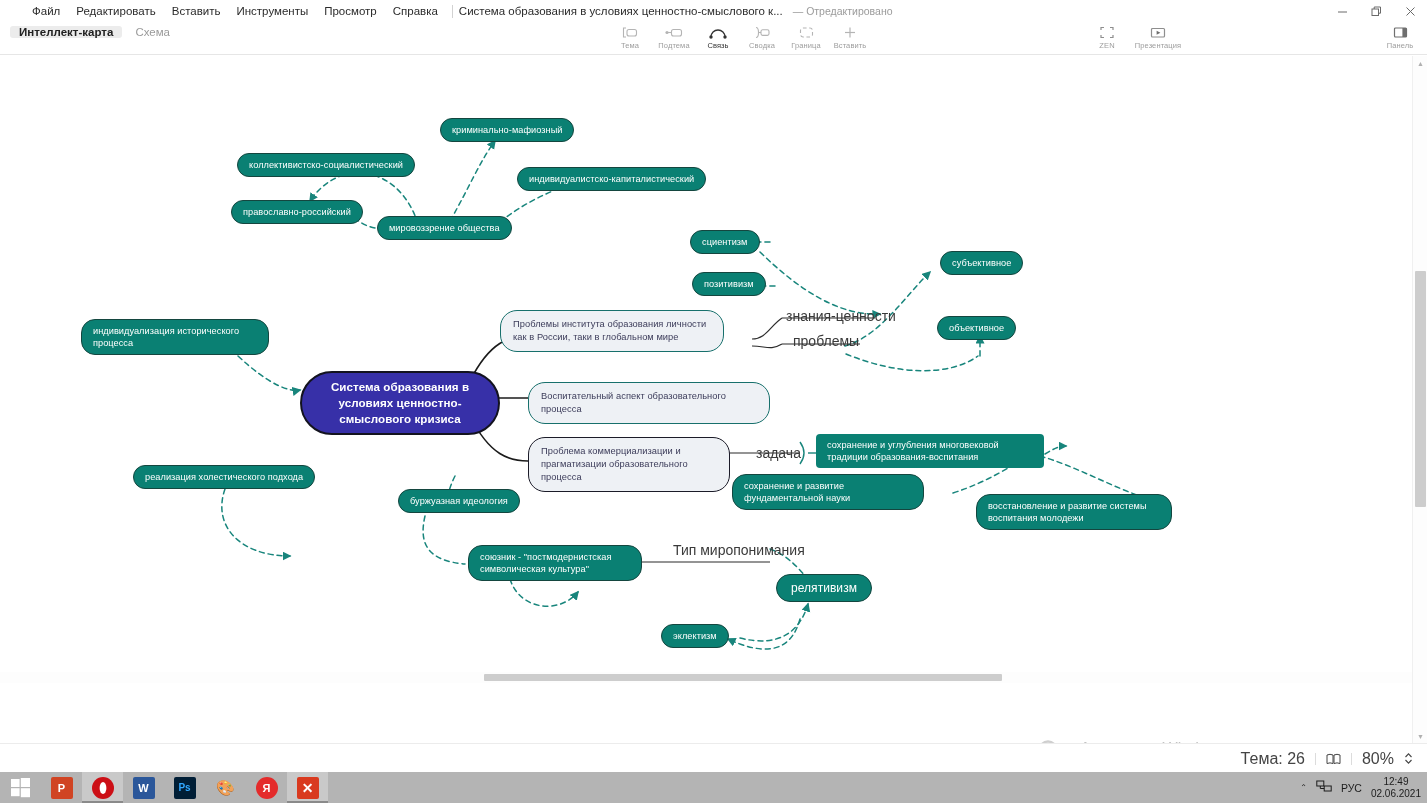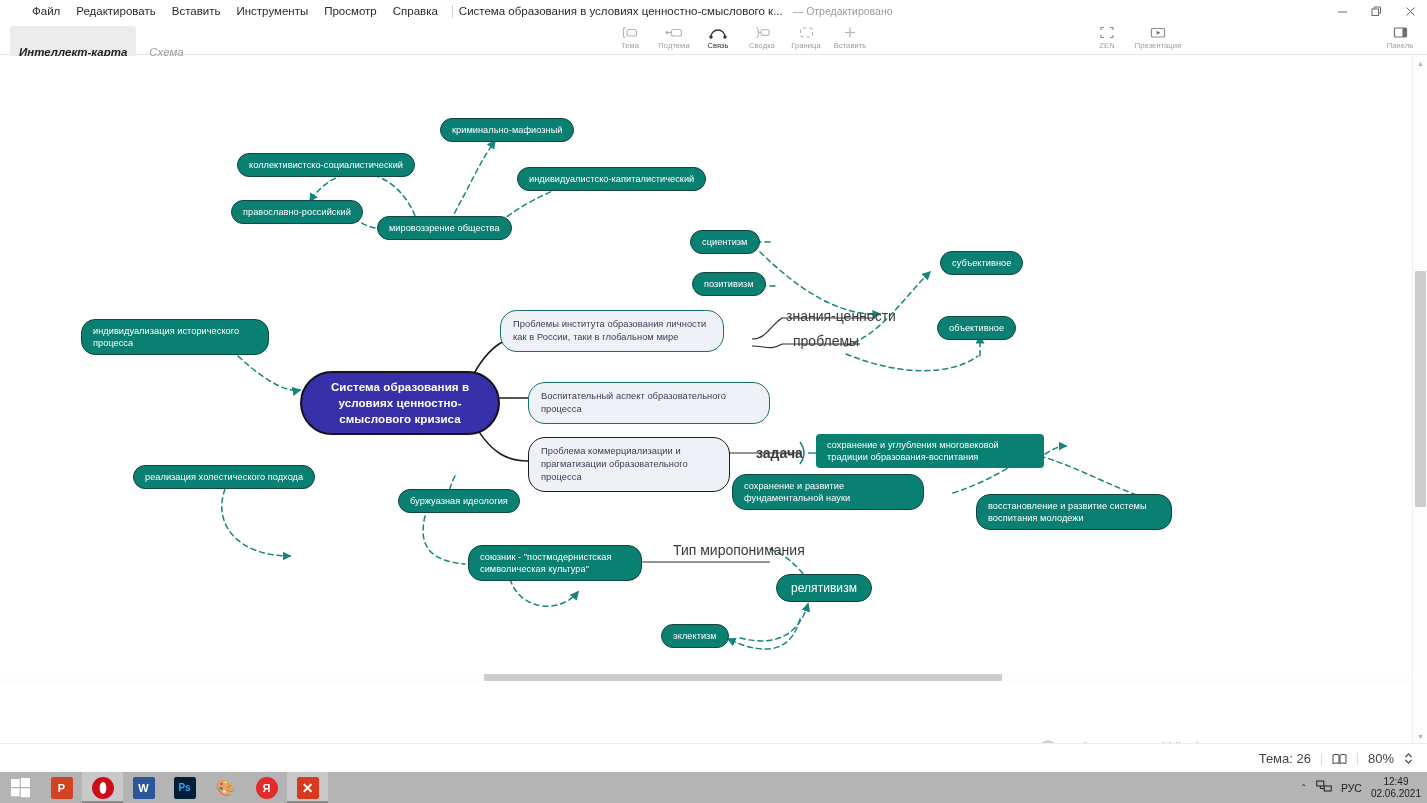--- a/index.html
+++ b/index.html
@@ -30,21 +30,21 @@
     font-size: 12px; color: #6a6a6a;
   }
 
   
   .toolbar {
     position: absolute; left: 0; top: 22px; width: 1427px; height: 33px;
     background: #ffffff; border-bottom: 1px solid #e6e6e6;
   }
   .tabs { position: absolute; left: 10px; top: 4px; display: flex; gap: 4px; align-items: center; }
   .tab {
-    font-size: 11.5px; padding: 20px 9px; border-radius: 3px; color: #9a9a9a; white-space: nowrap; font-style: italic;
+    font-size: 11.5px; padding: 0 9px; border-radius: 3px; color: #9a9a9a; white-space: nowrap;
   }
   .tab.active { background: #ececec; color: #222222; font-weight: bold; }
 
   .tool-group { position: absolute; top: 1px; display: flex; }
   .tool-group.center { left: 608px; }
   .tool-group.zen { left: 1085px; }
   .tool-group.panel { left: 1378px; }
   .tool {
     width: 44px; display: flex; flex-direction: column; align-items: center;
     justify-content: flex-start; padding-top: 2px; gap: 1px;
@@ -95,21 +95,21 @@
   .vcap { position: absolute; left: 0; width: 15px; height: 14px; display: flex; align-items: center; justify-content: center; font-size: 7px; color: #b0b0b0; }
   .hscroll { position: absolute; left: 0; bottom: 60px; width: 1412px; height: 11px; background: #fdfdfd; }
   .hthumb { position: absolute; left: 484px; top: 2px; width: 518px; height: 7px; background: #cdcdcd; border-radius: 1px; }
 
   
   .statusbar {
     position: absolute; left: 0; bottom: 30px; width: 1427px; height: 30px;
     background: #ffffff; border-top: 1px solid #ececec;
     display: flex; align-items: center; justify-content: flex-end; gap: 10px; padding-right: 14px;
   }
-  .st-item { font-size: 13px; color: #444444; display: flex; align-items: center; gap: 4px; }
+  .st-item { font-size: 16px; color: #444444; display: flex; align-items: center; gap: 4px; }
   .st-sep { width: 1px; height: 12px; background: #dcdcdc; }
 
   
   .taskbar {
     position: absolute; left: 0; bottom: 0; width: 1427px; height: 31px;
     background: #b4b4b4; display: flex; align-items: center;
   }
   .tb-btn { width: 41px; height: 31px; display: flex; align-items: center; justify-content: center; }
   .tb-btn.act { background: #c9c9c9; box-shadow: inset 0 -2px 0 #8a8a8a; }
   .tb-icon { width: 22px; height: 22px; display: flex; align-items: center; justify-content: center;
@@ -369,21 +369,21 @@
     <div class="node light teal" style="left:500px; top:254px; width:224px;">Проблемы института образования личности как в России, таки в глобальном мире</div>
     <div class="node light teal" style="left:528px; top:326px; width:242px;">Воспитательный аспект образовательного процесса</div>
     <div class="node light" style="left:528px; top:381px; width:202px;">Проблема коммерциализации и прагматизации образовательного процесса</div>
 
     <div class="node sq" style="left:816px; top:378px; width:228px;">сохранение и углубления многовековой традиции образования-воспитания</div>
     <div class="node" style="left:732px; top:418px; width:192px;">сохранение и развитие фундаментальной науки</div>
     <div class="node" style="left:976px; top:438px; width:196px;">восстановление и развитие системы воспитания молодежи</div>
 
     <div class="edge-label" style="left:786px; top:252px;">знания-ценности</div>
     <div class="edge-label" style="left:793px; top:277px;">проблемы</div>
-    <div class="edge-label" style="left:756px; top:389px;font-weight:bold;">задача</div>
+    <div class="edge-label" style="left:756px; top:389px;">задача</div>
     <div class="edge-label" style="left:673px; top:486px;">Тип миропонимания</div>
 
     <div class="watermark">
       <span>
         <svg width="34" height="42" viewBox="0 0 34 42">
           <circle cx="12" cy="11" r="8.5" fill="none" stroke="#cfcfcf" stroke-width="2.4"></circle>
           <line x1="12" y1="19" x2="12" y2="38" stroke="#cfcfcf" stroke-width="2.4"></line>
           <line x1="12" y1="26" x2="19" y2="26" stroke="#cfcfcf" stroke-width="2.2"></line>
           <line x1="13" y1="20" x2="29" y2="32" stroke="#cfcfcf" stroke-width="2.2"></line>
         </svg>

